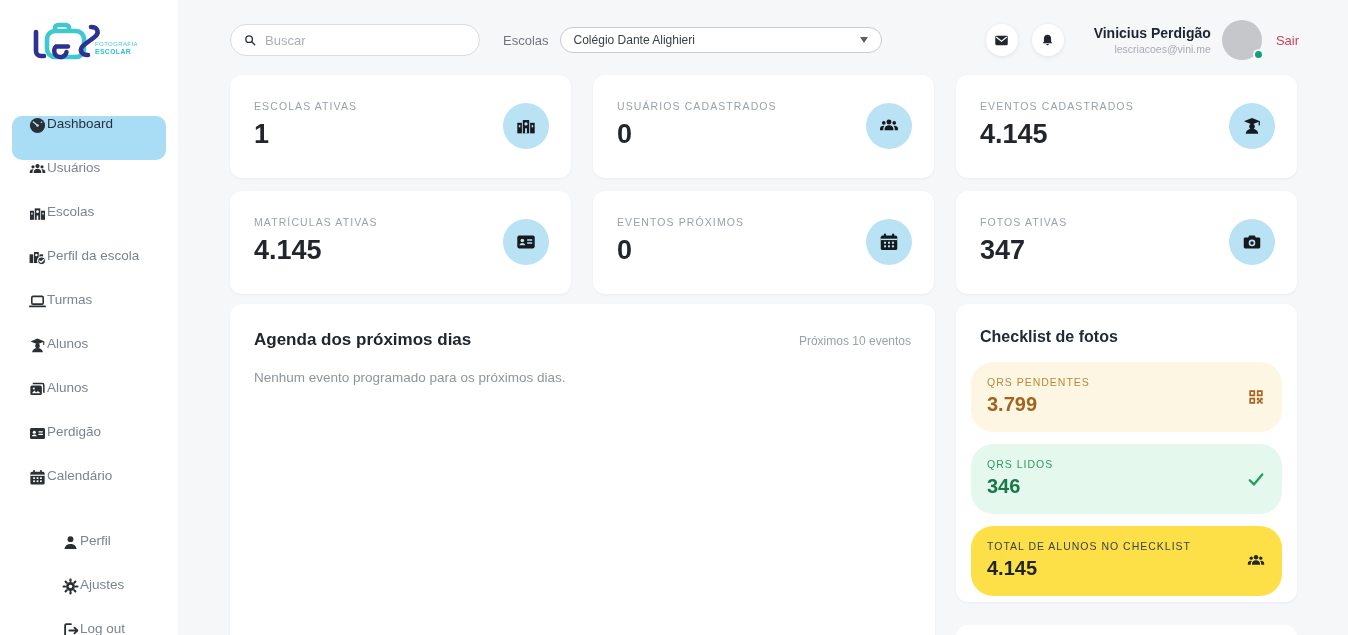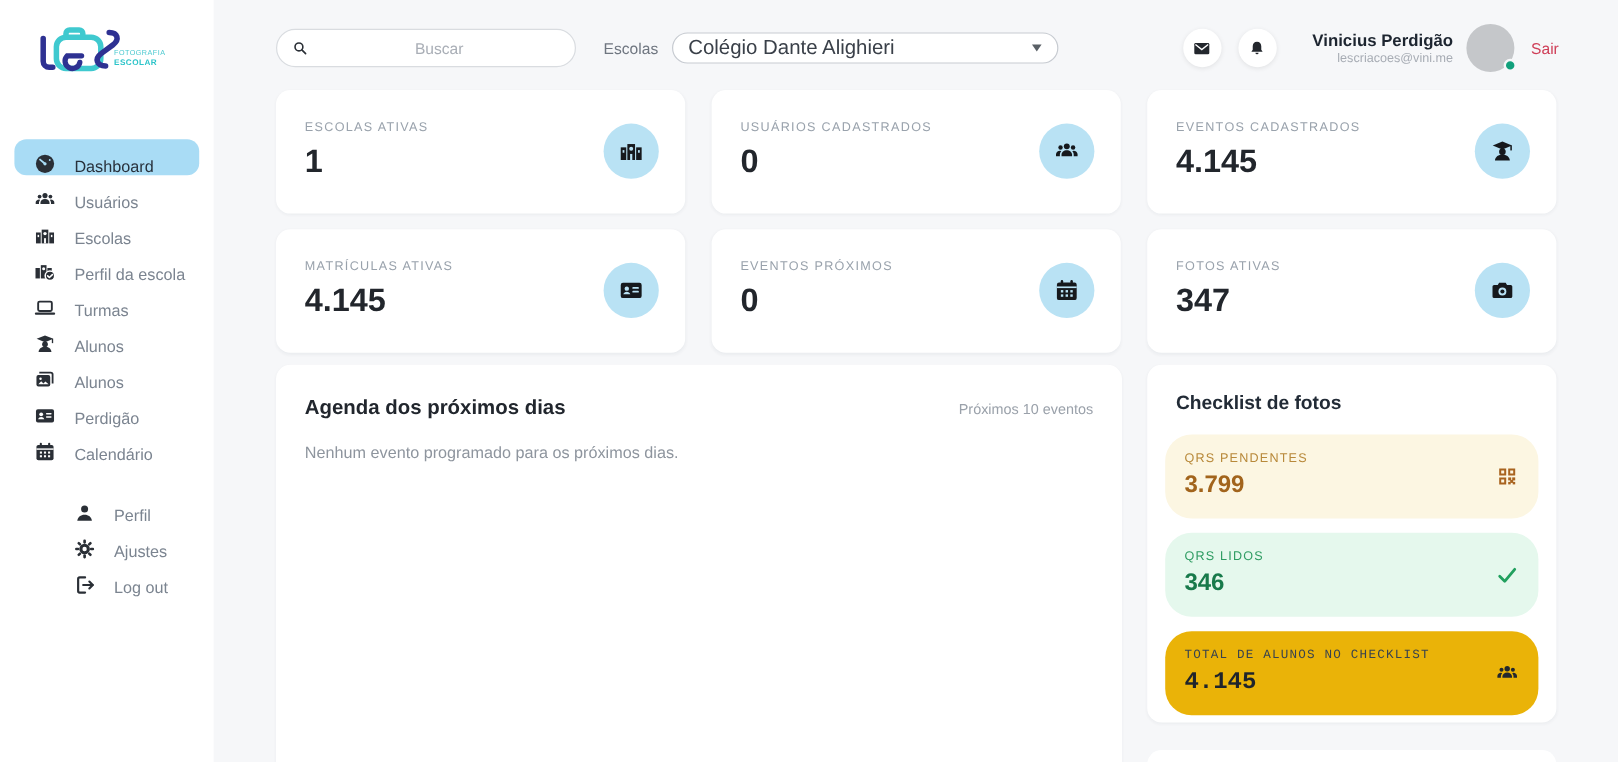--- a/index.html
+++ b/index.html
@@ -7,36 +7,36 @@
   body {
     position:relative; overflow:hidden;
     background:#f6f7f9;
     font-family:"Liberation Sans", sans-serif;
     color:#22262c;
   }
   
   .sidebar { position:absolute; left:0; top:0; bottom:0; width:178px; background:#fff; z-index:2; }
   .logo { position:absolute; left:28px; top:20px; }
   .nav { position:absolute; top:116px; left:0; right:0; }
-  .nav-item { display:flex; align-items:flex-end; gap:15px; height:30px; margin:0 12px; padding-left:16px; border-radius:10px; cursor:pointer; }
+  .nav-item { display:flex; align-items:flex-start; height:44px; margin:0 12px; padding-left:16px; border-radius:10px; cursor:pointer; }
   .nav-item .nico { width:19px; height:19px; flex:0 0 19px; color:#2a2f36; display:flex; align-items:center; justify-content:center; }
   .nav-item .nico svg { width:19px; height:19px; }
   .nlabel { font-size:13.5px; color:#7b8490; white-space:nowrap; }
   .nav-item.active { background:#a9dcf5; }
   .nav-item.active .nlabel { color:#28313c; }
   .nav-footer { margin-top:21px;margin-left:33px; }
   
   .content { position:absolute; left:178px; top:0; right:0; bottom:0; }
   .search-box { position:absolute; left:52px; top:24px; width:250px; height:32px; background:#fff; border:1px solid #d9dce0; border-radius:16px; display:flex; align-items:center; gap:8px; padding:0 12px; }
   .search-box svg { width:14px; height:14px; color:#2a2f36; flex:0 0 14px; }
-  .search-box input { border:0; outline:0; background:transparent; flex:1; font-size:13px; color:#0c4a6e; font-family:inherit;text-align:center; }
+  .search-box input { border:0; outline:0; background:transparent; flex:1; font-size:13px; color:#0c4a6e; font-family:inherit; }
   .search-box input::placeholder { color:#a9aeb6; }
   .school-filter { position:absolute; left:325px; top:24px; height:32px; display:flex; align-items:center; gap:11px; }
   .filter-label { font-size:13px; color:#6f7680; }
-  .select-pill { width:322px; height:26px; background:#fff; border:1px solid #c7cbd1; border-radius:13px; display:flex; align-items:center; justify-content:space-between; padding:0 13px; font-size:17px; color:#3a4049; cursor:pointer; }
+  .select-pill { width:322px; height:26px; background:#fff; border:1px solid #c7cbd1; border-radius:13px; display:flex; align-items:center; justify-content:space-between; padding:0 13px; font-size:12px; color:#3a4049; cursor:pointer; }
   .caret { width:0; height:0; border-left:4.5px solid transparent; border-right:4.5px solid transparent; border-top:6px solid #5a6066; }
   .top-right { position:absolute; right:49px; top:20px; height:40px; display:flex; align-items:center; }
   .icon-circle { width:32px; height:32px; border-radius:50%; background:#fff; box-shadow:0 1px 4px rgba(0,0,0,.09); display:flex; align-items:center; justify-content:center; color:#23272d; cursor:pointer; }
   .icon-circle svg { width:15px; height:15px; }
   .icon-circle + .icon-circle { margin-left:14px; }
   .user-block { text-align:right; margin-left:30px; }
   .user-name { font-size:14px; font-weight:bold; color:#1d2530; }
   .user-email { font-size:10.5px; color:#a7acb4; margin-top:2px; }
   .avatar { position:relative; width:40px; height:40px; border-radius:50%; background:#c5c7ca; margin-left:11px; cursor:pointer; }
   .status-dot { position:absolute; right:-2px; bottom:0; width:11px; height:11px; border-radius:50%; background:#12a07c; border:2px solid #f6f7f9; }
@@ -60,21 +60,21 @@
   .cl-item { position:relative; border-radius:22px; height:70px; padding:14px 16px 0; margin-top:12px; }
   .cl-item:first-of-type { margin-top:16px; }
   .cl-label { font-size:10.5px; letter-spacing:1px; }
   .cl-value { font-size:20px; font-weight:bold; margin-top:5px; }
   .cl-icon { position:absolute; right:16px; top:50%; transform:translateY(-50%); display:flex; }
   .cl-icon svg { width:20px; height:20px; }
   .theme-amber { background:#fcf6e2; }
   .theme-amber .cl-label { color:#b8893a; } .theme-amber .cl-value { color:#a2641c; } .theme-amber .cl-icon { color:#a8631f; }
   .theme-green { background:#e5f8ed; }
   .theme-green .cl-label { color:#2e9c62; } .theme-green .cl-value { color:#187a4b; } .theme-green .cl-icon { color:#21a05e; }
-  .theme-blue { background:#eab308;font-family:Liberation Mono, monospace; }
+  .theme-blue { background:#fde047; }
   .theme-blue .cl-label { color:#39434e; } .theme-blue .cl-value { color:#1f242b; } .theme-blue .cl-icon { color:#23272e; }
   .peek-card { position:absolute; left:778px; top:625px; width:341px; height:30px; background:#fff; border-radius:12px; }
 </style>
 </head>
 <body>
 
 <aside class="sidebar">
   <div class="logo">
     <svg width="112" height="54" viewBox="0 0 112 54">
       <path d="M8 12 v19 a5 5 0 0 0 5 5 h3" fill="none" stroke="#2e3192" stroke-width="4.6" stroke-linecap="round"></path>

